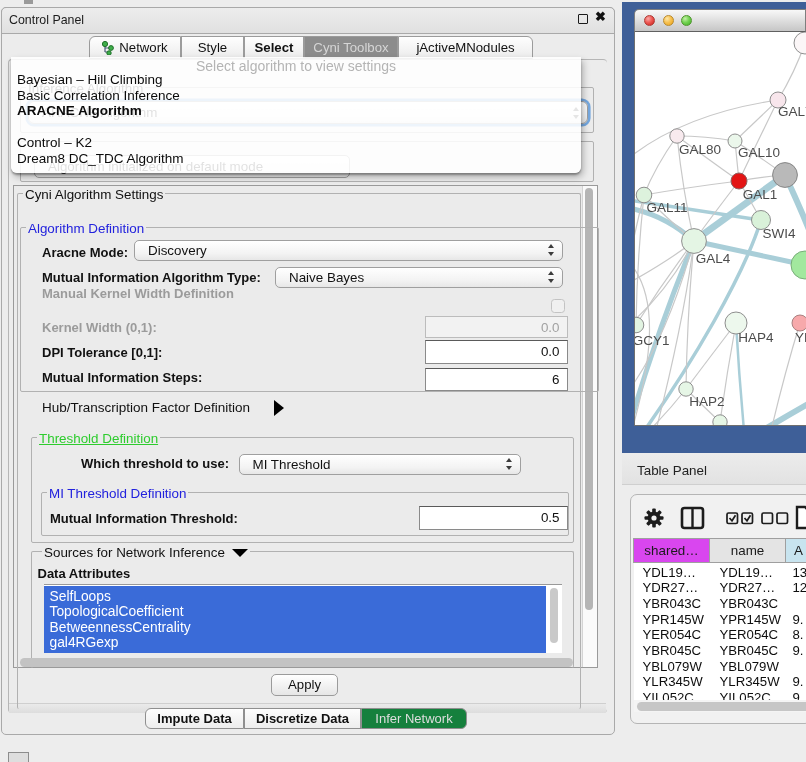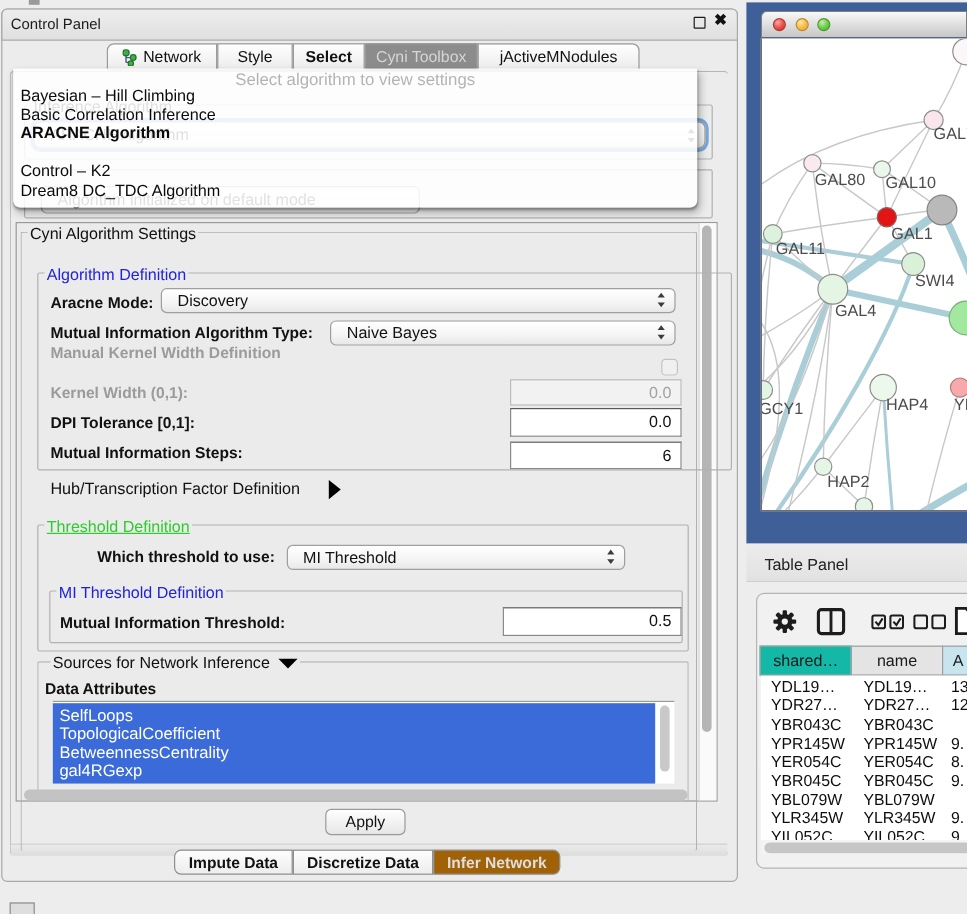--- a/index.html
+++ b/index.html
@@ -44,21 +44,21 @@
 #popup{left:11px;top:57px;width:570px;height:116px;background:rgba(255,255,255,0.87);
   border-radius:0 0 6px 6px;box-shadow:0 2px 2px rgba(0,0,0,0.30),2px 4px 7px rgba(0,0,0,0.28);}
 #popup .hint{position:absolute;top:1px;left:0;width:100%;text-align:center;color:#b4b4b4;font-size:14px;}
 #popup .it{position:absolute;left:6px;font-size:13.5px;color:#0a0a0a;white-space:nowrap;}
 
 .thumb{position:absolute;background:#b5b5b5;border-radius:5px;}
 
 .btab{position:absolute;top:708px;height:20.5px;box-sizing:border-box;border:1px solid #8f8f8f;
   background:linear-gradient(#fdfdfd,#ededed);font-size:13px;font-weight:bold;color:#111;
   display:flex;align-items:center;justify-content:center;}
-.btab.sel{background:#a16207;color:#dedede;font-weight:bold;}
+.btab.sel{background:#15803d;color:#dedede;font-weight:normal;}
 
 #blue{left:622px;top:2px;width:184px;height:451px;background:#3e5f98;}
 #macwin{left:634px;top:9px;width:172px;height:416px;}
 #mactitle{left:0;top:0;width:172px;height:23px;background:linear-gradient(#f8f8f8,#d2d2d2 75%,#c6c6c6);
   border:1px solid #7e7e7e;border-bottom:1px solid #606060;border-radius:5px 0 0 0;box-sizing:border-box;}
 .light{position:absolute;top:6px;width:11px;height:11px;border-radius:50%;}
 #canvas{left:0;top:23px;width:171px;height:393px;background:#fff;border-left:1.5px solid #6f6f6f;border-bottom:1.5px solid #6f6f6f;box-sizing:content-box;}
 
 #tpbar{left:622px;top:453px;width:184px;height:32px;background:linear-gradient(#ececec,#e2e2e2);
   border-bottom:1px solid #cfcfcf;box-sizing:border-box;}
@@ -115,21 +115,21 @@
 
 <div class="abs" style="left:13px;top:185px;width:584.5px;height:483px;border:1px solid #9a9a9a;background:#ebebeb;box-sizing:border-box;"></div>
 
 <div class="abs" style="left:581.5px;top:186px;width:15px;height:481px;background:#fafafa;border-left:1px solid #d4d4d4;box-sizing:border-box;"></div>
 <div class="thumb" style="left:585px;top:188px;width:7.5px;height:422px;"></div>
 
 <div class="grp" style="left:17px;top:193px;width:564px;height:516px;border-bottom:none;">
     <span class="t">Cyni Algorithm Settings</span>
   </div>
 
-<div class="grp" style="left:31px;top:227px;width:579px;height:165px;text-decoration:underline;">
+<div class="grp" style="left:20px;top:227px;width:579px;height:165px;text-decoration:underline;">
     <span class="t" style="color:#2222dd;">Algorithm Definition</span>
   </div>
 <div class="lbl" style="left:42px;top:245.3px;">Aracne Mode:</div>
 <div class="combo" style="left:134px;top:240px;width:429px;height:20.5px;">Discovery<span class="arr"></span></div>
 <div class="lbl" style="left:42px;top:270.3px;">Mutual Information Algorithm Type:</div>
 <div class="combo" style="left:275px;top:266.5px;width:288px;height:21px;">Naive Bayes<span class="arr"></span></div>
 <div class="lbl dis" style="left:42px;top:286px;">Manual Kernel Width Definition</div>
 <div class="abs" style="left:551px;top:298.5px;width:14px;height:14px;background:#f0f0f0;border:1px solid #c3c3c3;border-radius:3.5px;box-sizing:border-box;"></div>
 <div class="lbl dis" style="left:42px;top:320.3px;">Kernel Width (0,1):</div>
 <div class="fld dis" style="left:425px;top:315.5px;width:142.5px;height:22.5px;line-height:21px;">0.0</div>
@@ -284,21 +284,21 @@
         <path d="M99.5,18 l2.5,2.8 l3.5,-5.5"></path>
         <path d="M114.5,18 l2.5,2.8 l3.5,-5.5"></path>
         <rect x="132" y="13" width="10.5" height="10.5" rx="1.5"></rect>
         <rect x="147" y="13" width="10.5" height="10.5" rx="1.5"></rect>
       </g>
       <path d="M167,7 h8 l5,5 v16 h-13 z" fill="#fff" stroke="#1c1c1c" stroke-width="2.4"></path>
     </g>
   </svg>
 </div>
 
-<div class="hcell" style="left:633px;width:77px;background:#14b8a6;">shared…</div>
+<div class="hcell" style="left:633px;width:77px;background:#d946ef;">shared…</div>
 <div class="hcell" style="left:709px;width:77px;background:#e4e4e4;">name</div>
 <div class="hcell" style="left:785px;width:27px;background:#c8e4ef;">A</div>
 
 <div class="abs" style="left:633.5px;top:563px;width:172px;height:137px;background:#fff;overflow:hidden;" id="tbody">
   <div class="trow" style="left:9px;top:1.5px;">YDL19…</div>
     <div class="trow" style="left:86px;top:1.5px;">YDL19…</div>
     <div class="trow" style="left:159px;top:1.5px;">13</div>
   <div class="trow" style="left:9px;top:17.2px;">YDR27…</div>
     <div class="trow" style="left:86px;top:17.2px;">YDR27…</div>
     <div class="trow" style="left:159px;top:17.2px;">12</div>

